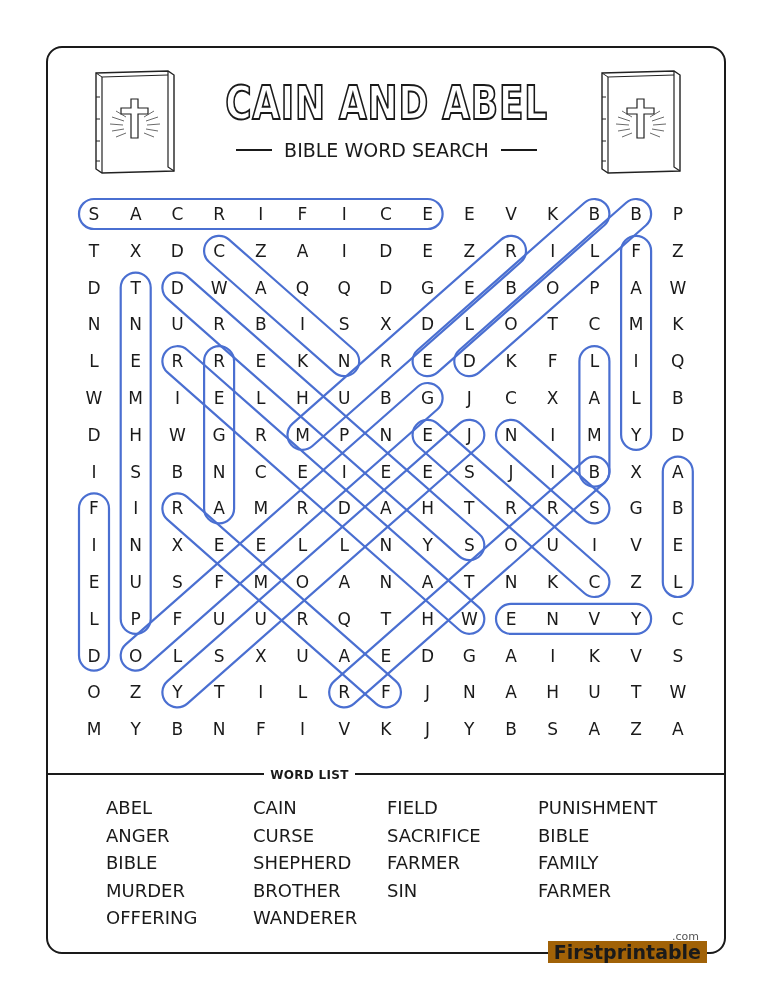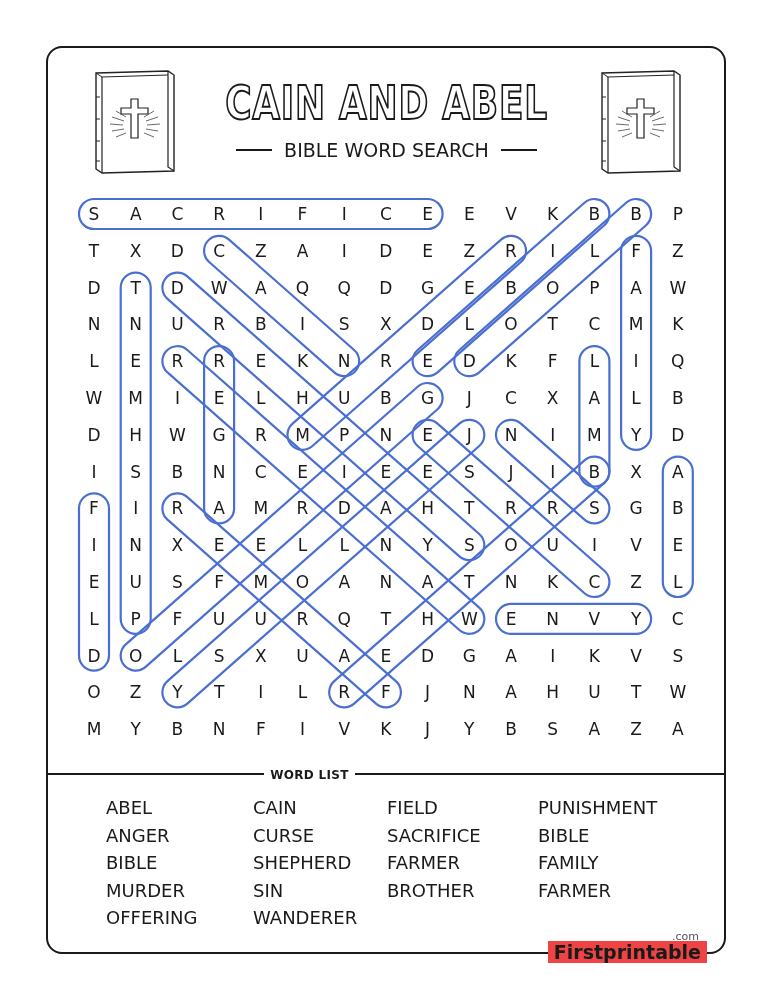--- a/index.html
+++ b/index.html
@@ -12,21 +12,21 @@
   .subtitle { position: absolute; left: 0; width: 773px; top: 139px; text-align: center; font-size: 19px; color: #1a1a1a; display: flex; justify-content: center; align-items: center; gap: 12px; }
   .subtitle .dash { display: inline-block; width: 36px; height: 2px; background: #1a1a1a; }
   .grid-svg { position: absolute; left: 0; top: 0; }
   .grid-letter { font-family: "DejaVu Sans", sans-serif; font-size: 17px; fill: #1a1a1a; text-anchor: middle; dominant-baseline: central; }
   .capsule { fill: none; stroke: #4a6fd1; stroke-width: 2.2; }
   .divider { position: absolute; left: 46px; width: 680px; top: 773px; height: 2px; background: #1a1a1a; }
   .wl-title { position: absolute; top: 764px; left: 0; width: 619px; text-align: center; }
   .wl-title span { background: #fff; padding: 0 6px; font-size: 12px; font-weight: bold; letter-spacing: 0.3px; }
   .words { position: absolute; top: 797px; left: 106px; display: grid; grid-template-columns: 147px 134px 151px 160px; row-gap: 5px; }
   .word { font-size: 18px; line-height: 22.5px; color: #1a1a1a; }
-  .brand { position: absolute; right: 66px; top: 941px; background: #ef4444; padding: 0 6px; font-weight: bold; font-size: 19px; color: #1a1a1a; }
+  .brand { position: absolute; right: 66px; top: 941px; background: #a16207; padding: 0 6px; font-weight: bold; font-size: 19px; color: #1a1a1a; }
   .brand-sub { position: absolute; right: 74px; top: 930px; font-size: 11px; color: #555; }
 </style>
 </head>
 <body>
 
 <div class="frame"></div>
 
 <svg class="book left" viewBox="0 0 90 110">
   <path d="M6 6 L78 4 L84 8 L84 104 L12 106 L6 102 Z" fill="#fff" stroke="#222" stroke-width="1.4"></path>
   <path d="M78 4 L78 100 L84 104" fill="none" stroke="#222" stroke-width="1.2"></path>
@@ -339,21 +339,21 @@
     <div class="word">PUNISHMENT</div>
     <div class="word">ANGER</div>
     <div class="word">CURSE</div>
     <div class="word">SACRIFICE</div>
     <div class="word">BIBLE</div>
     <div class="word">BIBLE</div>
     <div class="word">SHEPHERD</div>
     <div class="word">FARMER</div>
     <div class="word">FAMILY</div>
     <div class="word">MURDER</div>
+    <div class="word">BROTHER</div>
     <div class="word">SIN</div>
-    <div class="word">BROTHER</div>
     <div class="word">FARMER</div>
     <div class="word">OFFERING</div>
     <div class="word">WANDERER</div>
   </div>
 
 <div class="brand">Firstprintable</div>
 <div class="brand-sub">.com</div>
 
 </body></html>

